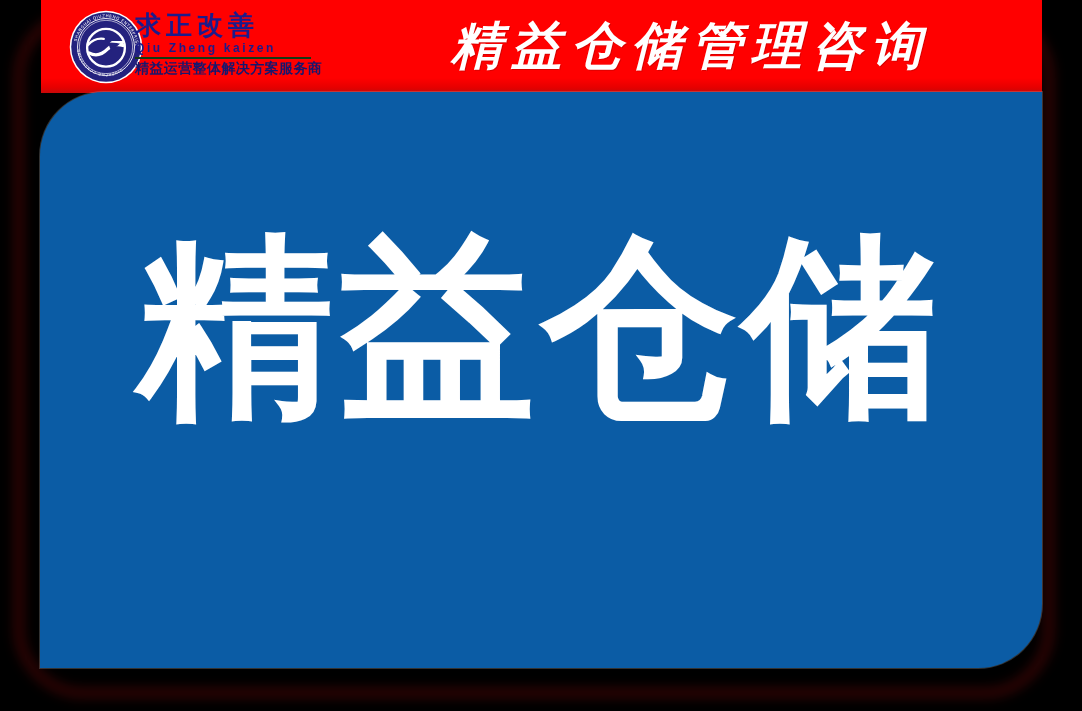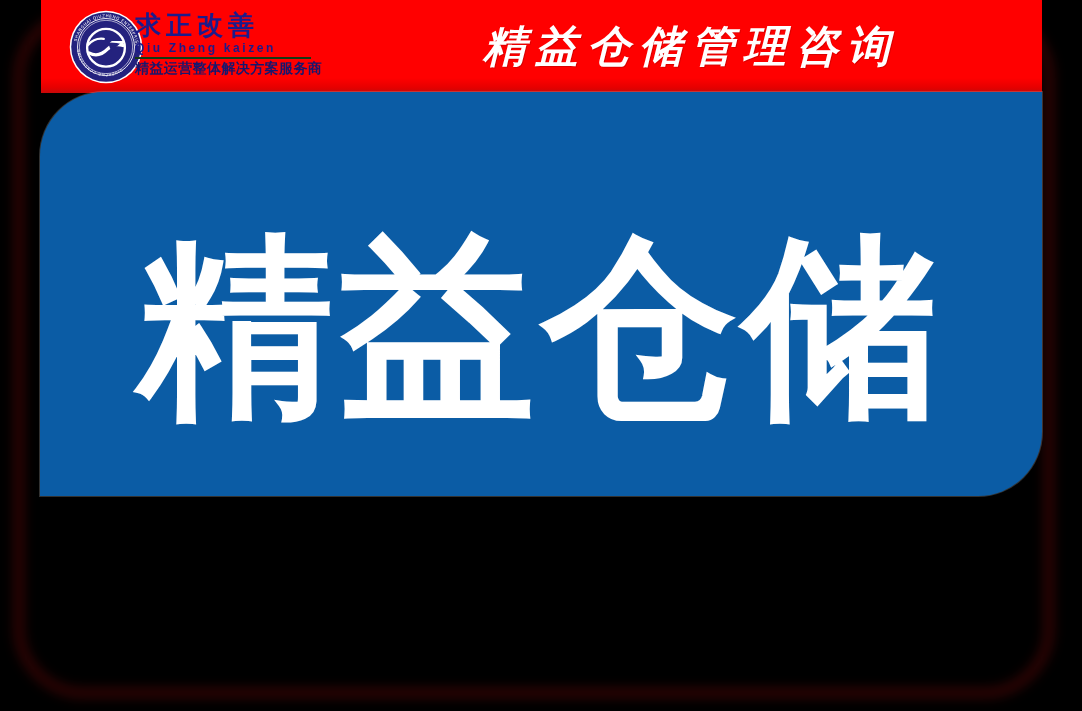--- a/index.html
+++ b/index.html
@@ -117,36 +117,36 @@
     left: 300px;
     top: 0;
     width: 700px;
     height: 93px;
     display: flex;
     align-items: center;
     justify-content: center;
   }
   .header-title span {
     font-family: Liberation Mono, monospace;
-    font-size: 43px;
+    font-size: 51px;
     font-weight: bold;
     font-style: italic;
     color: #ffffff;
     letter-spacing: 9px;
     text-shadow: 1px 1px 0 rgba(150,0,0,0.35);
     white-space: nowrap;
   }
 
   
   .body-panel {
     position: absolute;
     left: 40px;
     top: 92px;
     width: 1002px;
-    height: 404px;
+    height: 576px;
     background: #0b5ca5;
     border-top-left-radius: 64px;
     border-bottom-right-radius: 64px;
     border-top-right-radius: 0;
     border-bottom-left-radius: 0;
     box-shadow: 0 0 0 1px rgba(180,180,180,0.28);
     overflow: hidden;
   }
 
   .body-title {

